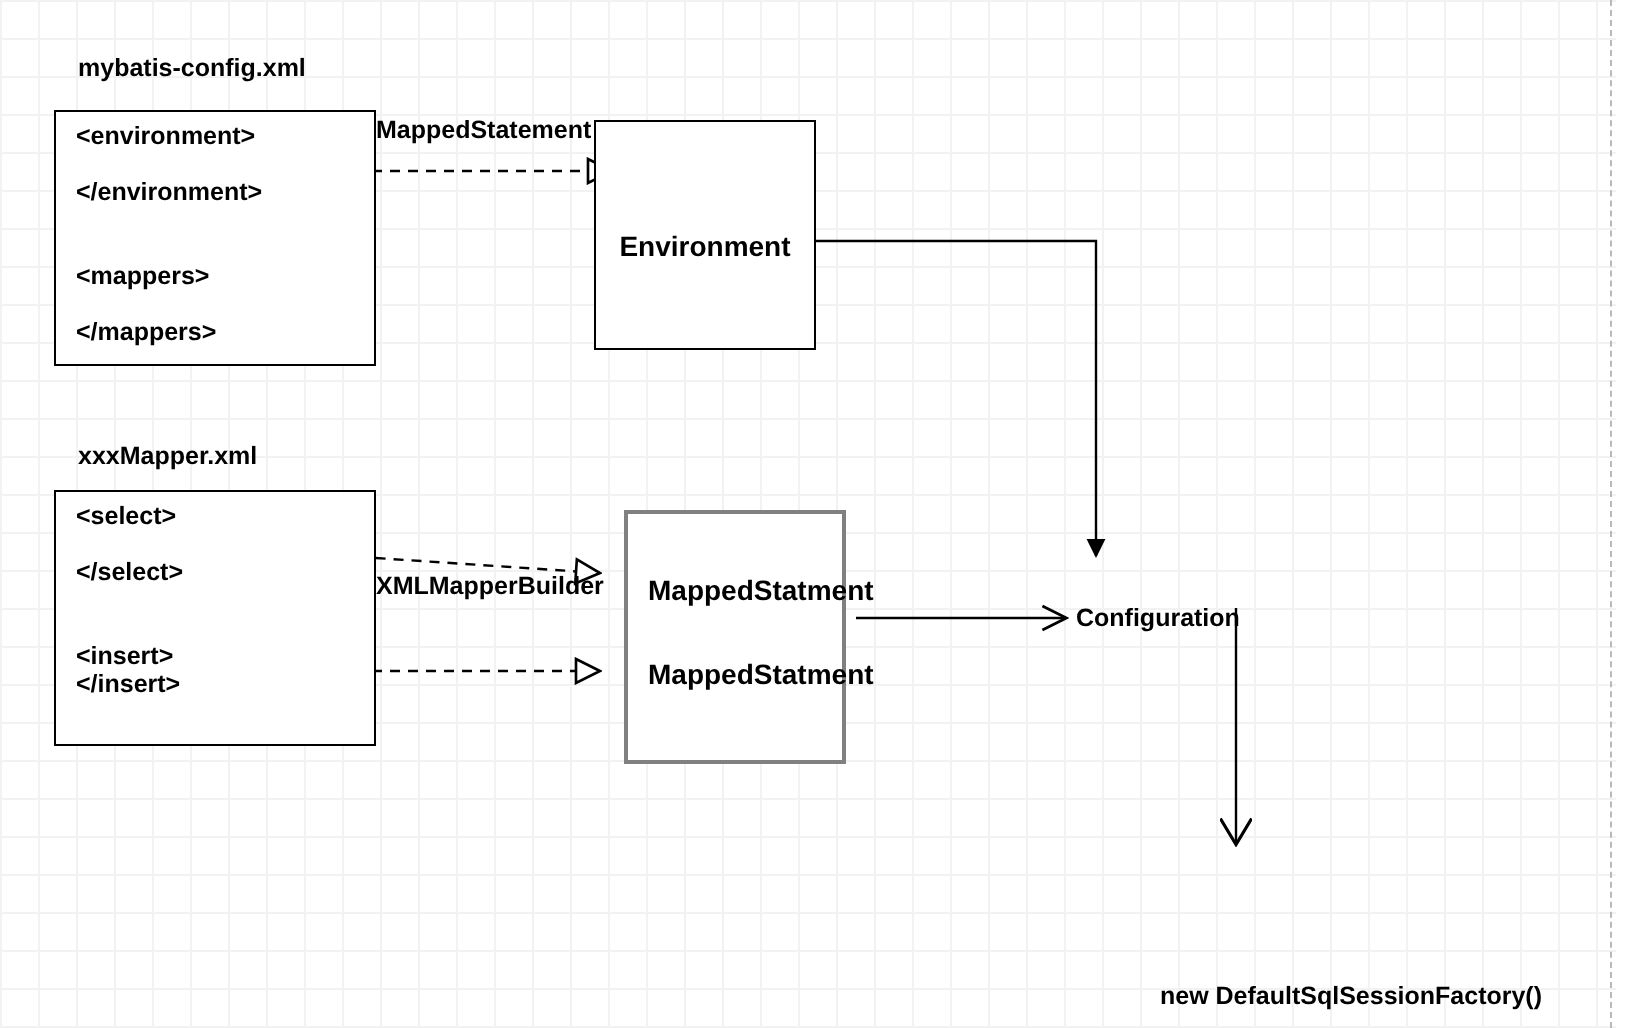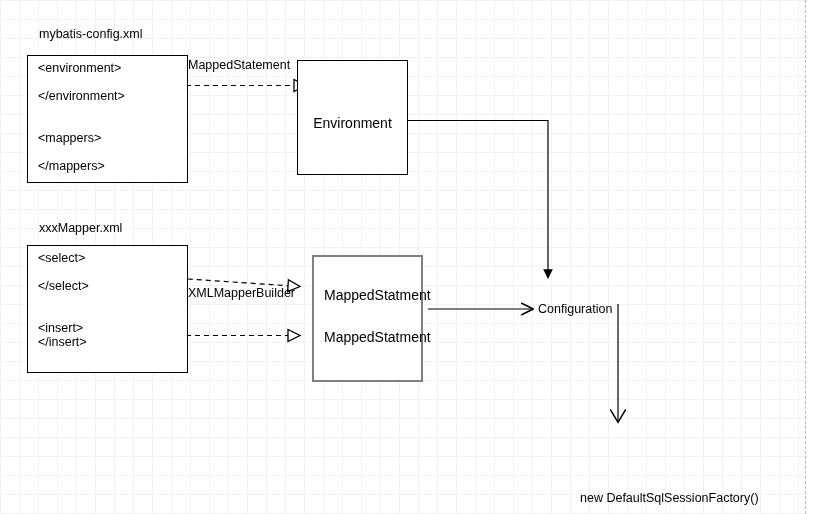--- a/index.html
+++ b/index.html
@@ -19,20 +19,21 @@
       linear-gradient(to bottom, #e2e2e2 1px, transparent 1px);
     background-size:
       19px 19px,
       19px 19px,
       57px 57px,
       57px 57px;
     background-position: 0 0, 0 0, 0 0, 0 0;
     overflow: hidden;
     font-family: "Liberation Sans", sans-serif;
     color: #000000;
+    font-weight: bold;
   }
   #svg-layer {
     position: absolute;
     left: 0;
     top: 0;
     width: 822px;
     height: 514px;
     pointer-events: none;
   }
   .node-box {

